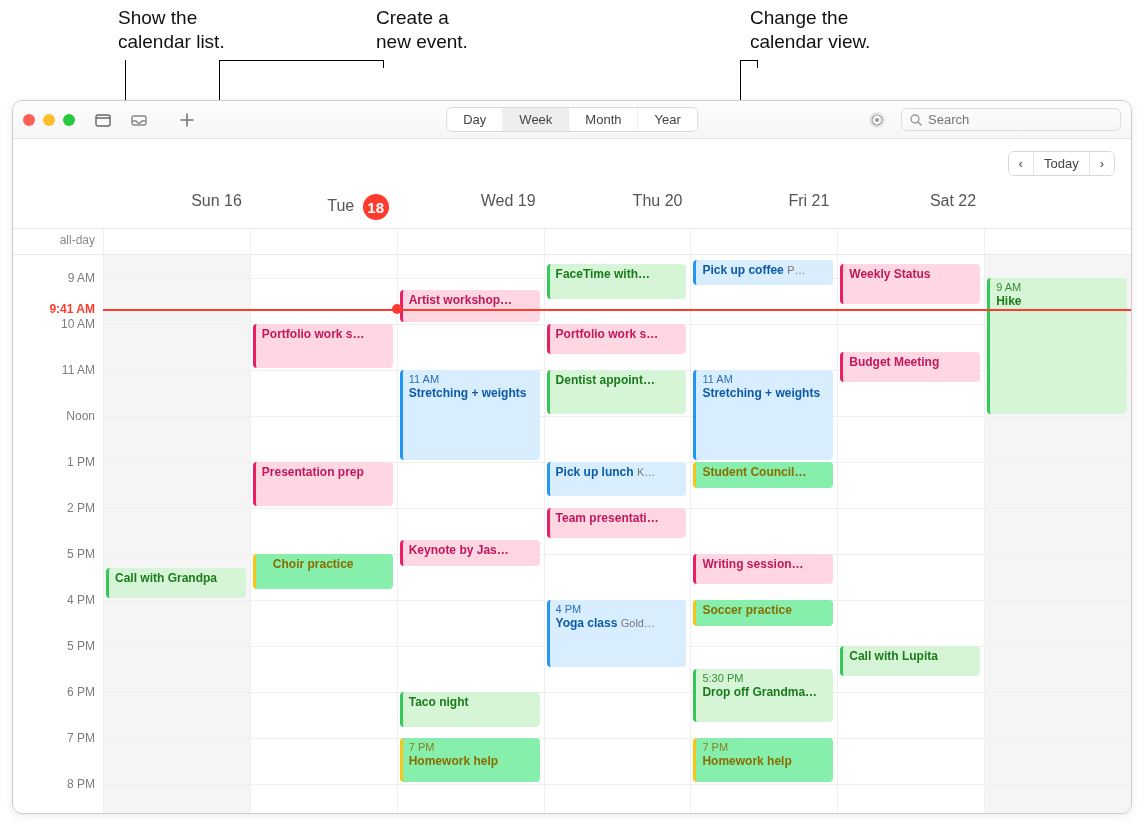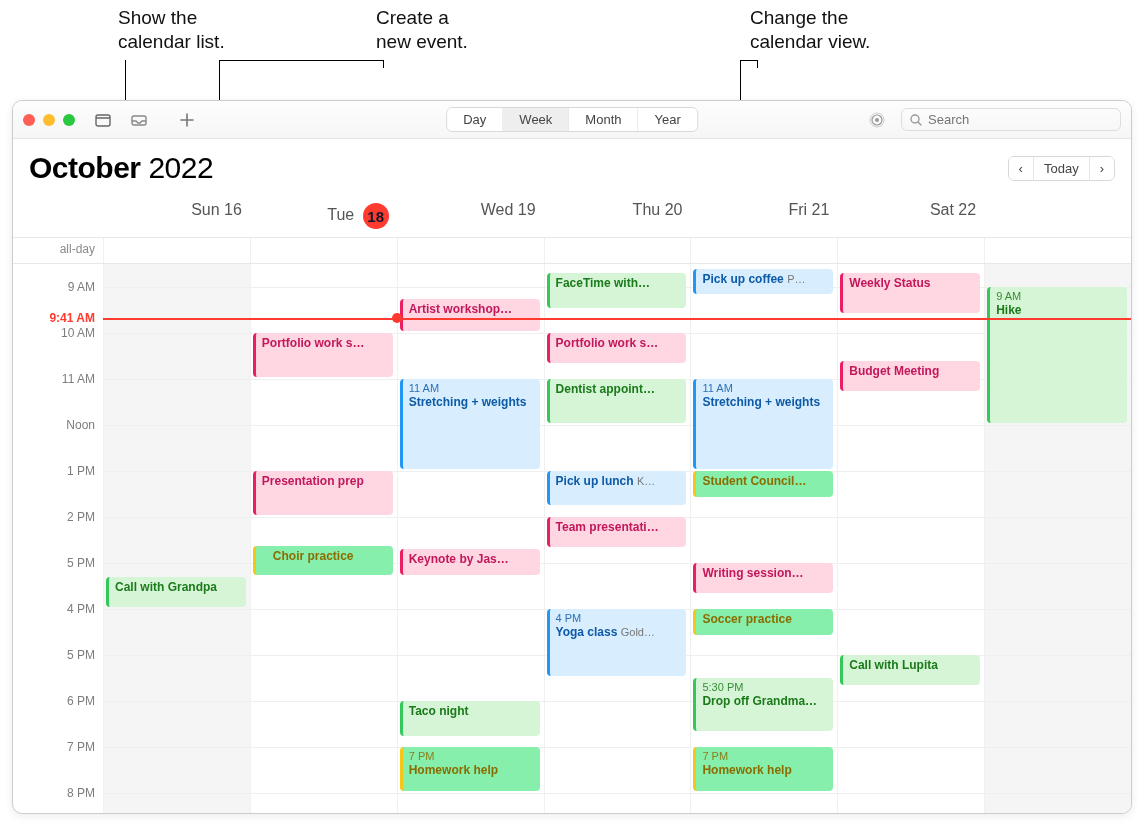--- a/index.html
+++ b/index.html
@@ -36,21 +36,21 @@
 .searchbox input{border:none;outline:none;width:100%;font-size:13px;background:transparent;}
 .header { display:flex; align-items:center; padding:12px 16px 8px; }
 .month { font-size:30px; font-weight:400; letter-spacing:-.5px; }
 .month strong{font-weight:700;}
 .navgroup{margin-left:auto; display:flex; border:1px solid #d8d8d8; border-radius:6px; overflow:hidden;}
 .navgroup button{border:none;background:#fff;padding:4px 10px;font-size:13px;color:#444;cursor:pointer;border-right:1px solid #e6e6e6;}
 .navgroup button:last-child{border-right:none;}
 .dayheader{display:grid;grid-template-columns:90px repeat(7,1fr);border-bottom:1px solid #e8e8e8;}
 .daycell{padding:8px 8px 10px;text-align:right;font-size:16px;color:#555;position:relative;}
 .daycell.today .badge{display:inline-flex;}
-.badge{display:none;align-items:center;justify-content:center;width:26px;height:26px;border-radius:50%;background:#ff3b30;color:#0f172a;font-weight:600;margin-left:4px;position:relative;top:2px;font-size:15px;}
+.badge{display:none;align-items:center;justify-content:center;width:26px;height:26px;border-radius:50%;background:#ff3b30;color:#ffffff;font-weight:600;margin-left:4px;position:relative;top:2px;font-size:15px;}
 .alldayrow{display:grid;grid-template-columns:90px repeat(7,1fr);height:26px;border-bottom:1px solid #e8e8e8;}
 .alldayrow .lbl{font-size:12px;color:#8a8a8a;text-align:right;padding:4px 8px;}
 .alldayrow .slot{border-left:1px solid #f0f0f0;}
 .grid{display:grid;grid-template-columns:90px repeat(7,1fr);position:relative;height:560px;overflow:hidden;}
 .hourscol{position:relative;}
 .hourlabel{position:absolute;right:8px;font-size:12px;color:#7d7d7d;transform:translateY(-50%);}
 .nowlabel{position:absolute;right:8px;font-size:12px;color:#ff3b30;font-weight:600;transform:translateY(-50%);}
 .daycol{position:relative;border-left:1px solid #f0f0f0;}
 .daycol.shaded{background:#f5f5f5;}
 .hrline{position:absolute;left:0;right:0;border-top:1px solid #efefef;}
@@ -140,23 +140,20 @@
               <circle cx="5" cy="5" r="4" fill="none" stroke="#999" stroke-width="1.4"></circle>
               <line x1="8" y1="8" x2="11" y2="11" stroke="#999" stroke-width="1.4" stroke-linecap="round"></line>
             </svg>
         </span>
         <input placeholder="Search" style="">
       </div>
     </div>
   </div>
 
   <div class="header">
-    <div class="month">
-      <strong>October</strong> <span>2022</span>
-    </div>
     <div class="navgroup">
       <button>
         <span>‹</span>
       </button>
       <button>Today</button>
       <button>
         <span>›</span>
       </button>
     </div>
   </div>
@@ -220,21 +217,21 @@
         <div class="hrline" style="top: 207px;"></div>
         <div class="hrline" style="top: 253px;"></div>
         <div class="hrline" style="top: 299px;"></div>
         <div class="hrline" style="top: 345px;"></div>
         <div class="hrline" style="top: 391px;"></div>
         <div class="hrline" style="top: 437px;"></div>
         <div class="hrline" style="top: 483px;"></div>
         <div class="hrline" style="top: 529px;"></div>
         <div class="event ev-pink" style="top: 69px; height: 44px;"><span class="title">Portfolio work s…</span></div>
         <div class="event ev-pink" style="top: 207px; height: 44px;"><span class="title">Presentation prep</span></div>
-        <div class="event ev-yellow" style="top: 282px; height: 29px; padding-left: 17px;"><span class="title">Choir practice</span></div>
+        <div class="event ev-yellow" style="top: 299px; height: 35px; padding-left: 17px;"><span class="title">Choir practice</span></div>
       </div>
     <div class="daycol">
         <div class="hrline" style="top: 23px;"></div>
         <div class="hrline" style="top: 69px;"></div>
         <div class="hrline" style="top: 115px;"></div>
         <div class="hrline" style="top: 161px;"></div>
         <div class="hrline" style="top: 207px;"></div>
         <div class="hrline" style="top: 253px;"></div>
         <div class="hrline" style="top: 299px;"></div>
         <div class="hrline" style="top: 345px;"></div>

